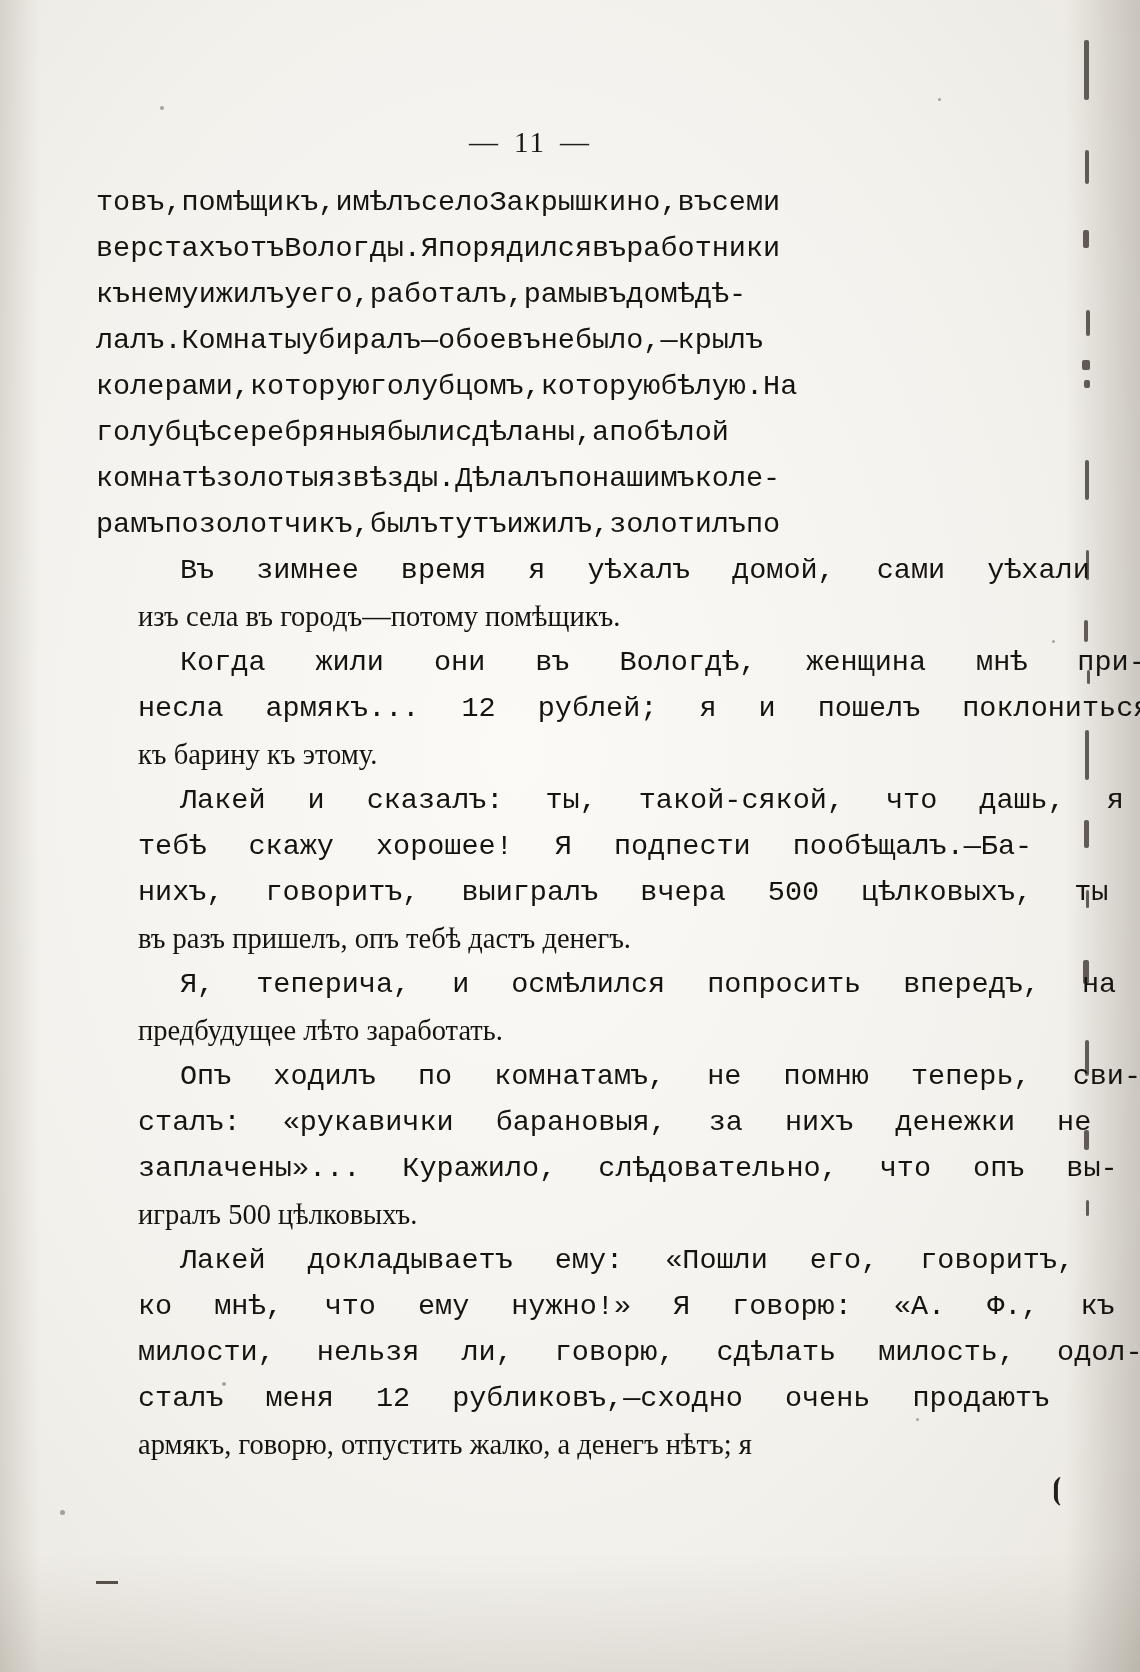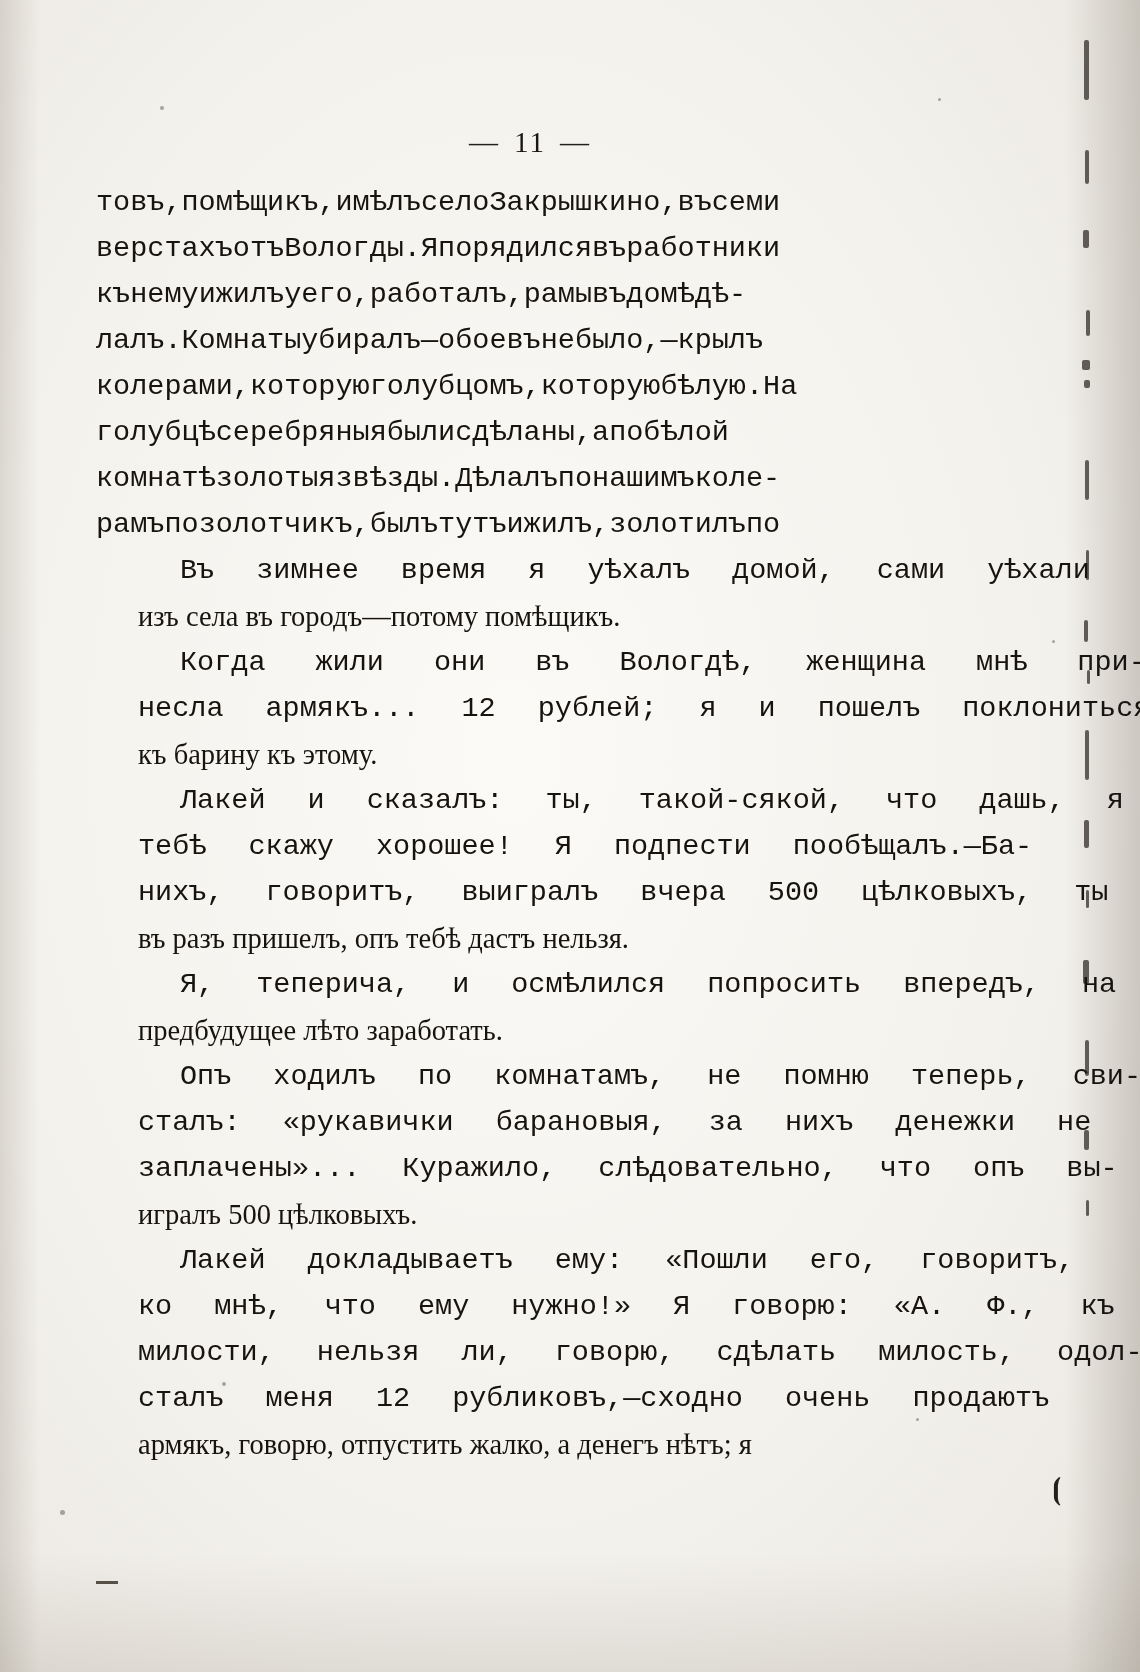--- a/index.html
+++ b/index.html
@@ -301,21 +301,21 @@
         </span>
         <span class="ln j">
           <span>нихъ,</span>
           <span>говоритъ,</span>
           <span>выигралъ</span>
           <span>вчера</span>
           <span>500</span>
           <span>цѣлковыхъ,</span>
           <span>ты</span>
         </span>
-        <span class="ln">въ разъ пришелъ, опъ тебѣ дастъ нельзя.</span>
+        <span class="ln">въ разъ пришелъ, опъ тебѣ дастъ денегъ.</span>
       </p>
       <p class="indent">
         <span class="ln j" style="text-indent: 42px; padding-left: 42px;">
           <span>Я,</span>
           <span>теперича,</span>
           <span>и</span>
           <span>осмѣлился</span>
           <span>попросить</span>
           <span>впередъ,</span>
           <span>на</span>

